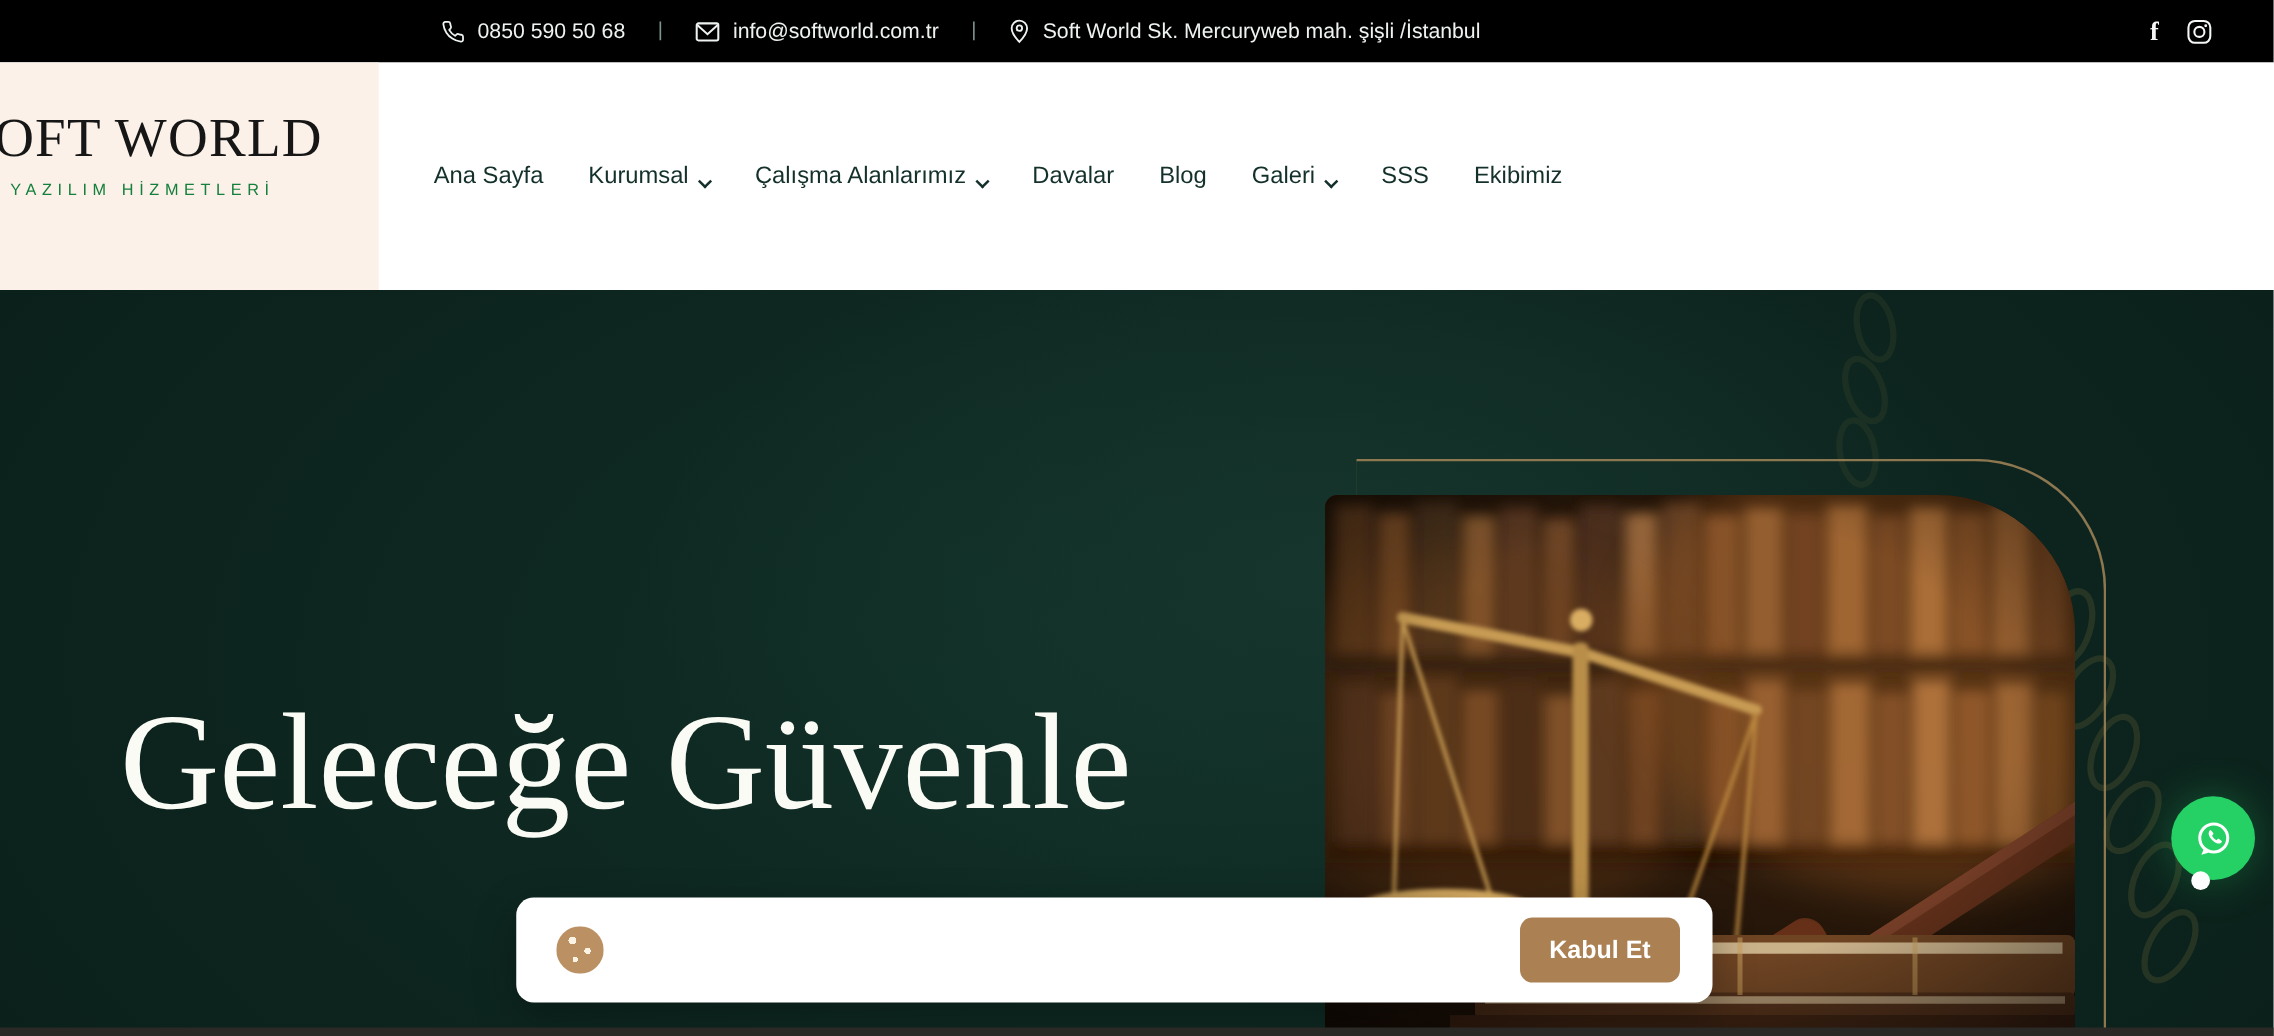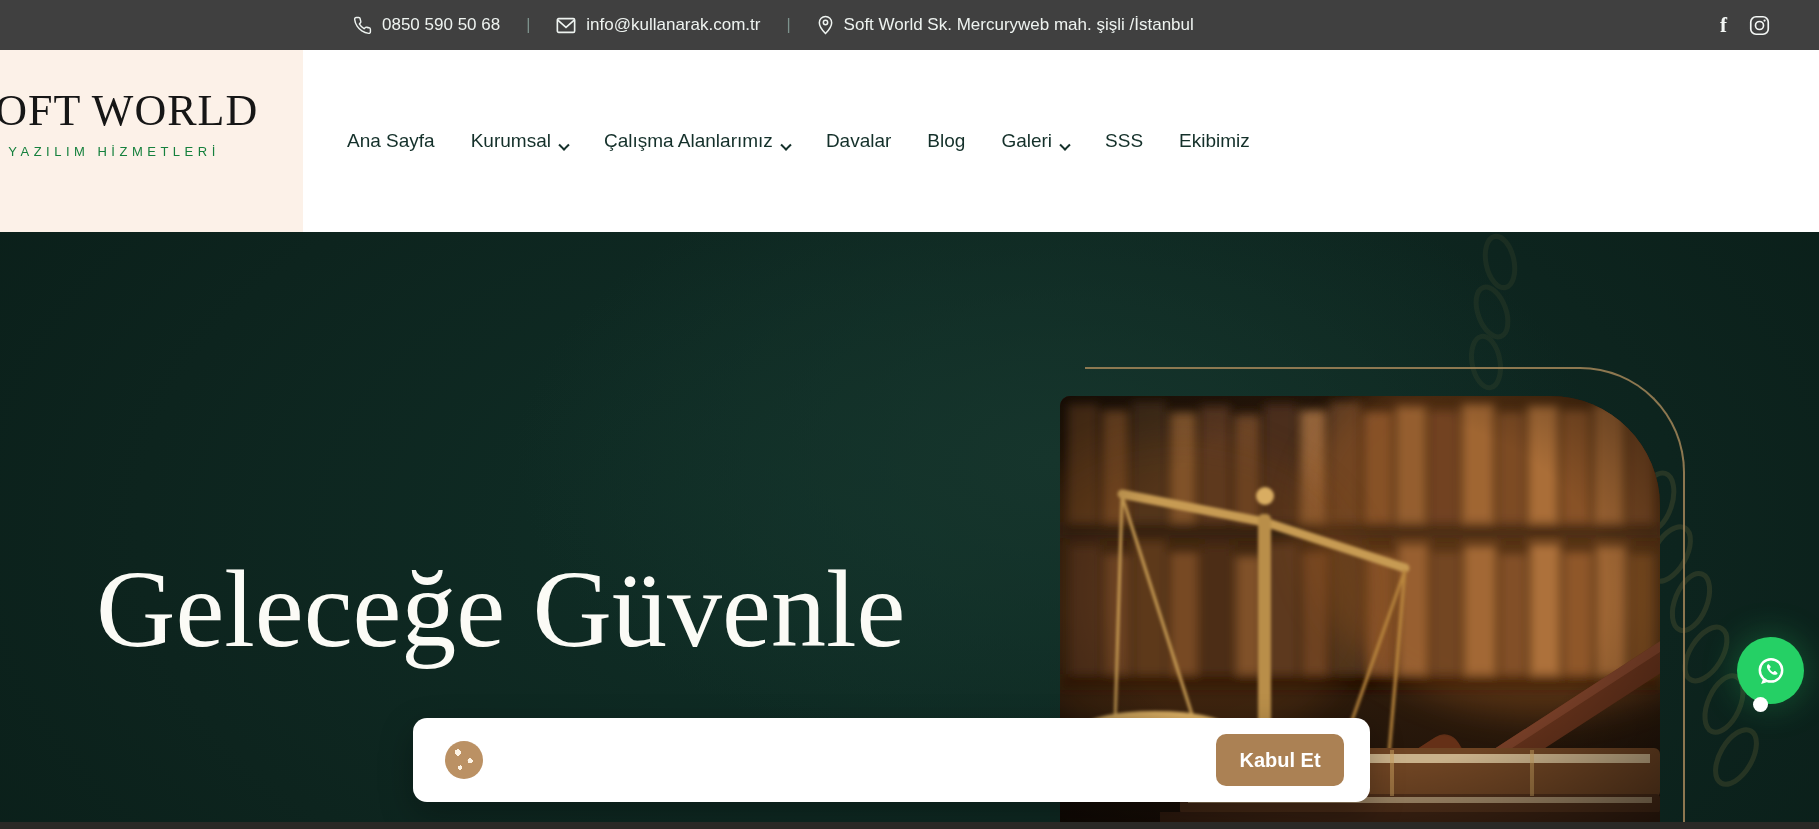--- a/index.html
+++ b/index.html
@@ -4,21 +4,21 @@
 <style>
   * { margin:0; padding:0; box-sizing:border-box; }
   html,body { width:1819px; height:829px; }
   body {
     position:relative; overflow:hidden; background:#ffffff;
     font-family:"Liberation Sans", sans-serif;
   }
   
   .topbar {
     position:absolute; left:0; top:0; width:1819px; height:50px;
-    background:#404040; display:flex; align-items:center;
+    background:#000000; display:flex; align-items:center;
     padding-left:353px; color:#eef3f0; font-size:17px;
   }
   .topbar .item { display:flex; align-items:center; gap:10px; white-space:nowrap; }
   .topbar .sep { color:#7d938d; margin:0 26px; font-size:16px; }
   .topbar .social { position:absolute; right:49px; top:0; height:50px; display:flex; align-items:center; gap:22px; }
   .tb-icon { display:inline-flex; align-items:center; }
   .fb-glyph { font-family:"Liberation Serif",serif; font-weight:bold; font-size:21px; color:#f4f7f5; line-height:1; }
   
   .header { position:absolute; left:0; top:50px; width:1819px; height:182px; background:#ffffff; }
   .logo-block {
@@ -128,21 +128,21 @@
     <span>0850 590 50 68</span>
   </div>
   <span class="sep">|</span>
   <div class="item">
     <span class="tb-icon">
       <svg width="20" height="17" viewBox="0 0 22 18" fill="none" stroke="#eef3f0" stroke-width="1.8">
           <rect x="1.5" y="1.5" width="19" height="15" rx="1.5"></rect>
           <path d="M2 3l9 8 9-8"></path>
         </svg>
     </span>
-    <span>info@kullanarak.com.tr</span>
+    <span>info@softworld.com.tr</span>
   </div>
   <span class="sep">|</span>
   <div class="item">
     <span class="tb-icon">
       <svg width="17" height="20" viewBox="0 0 20 24" fill="none" stroke="#eef3f0" stroke-width="1.8">
           <path d="M10 1.8a7.4 7.4 0 0 0-7.4 7.4c0 5.5 7.4 13 7.4 13s7.4-7.5 7.4-13A7.4 7.4 0 0 0 10 1.8z"></path>
           <circle cx="10" cy="9" r="2.6"></circle>
         </svg>
     </span>
     <span>Soft World Sk. Mercuryweb mah. şişli /İstanbul</span>

